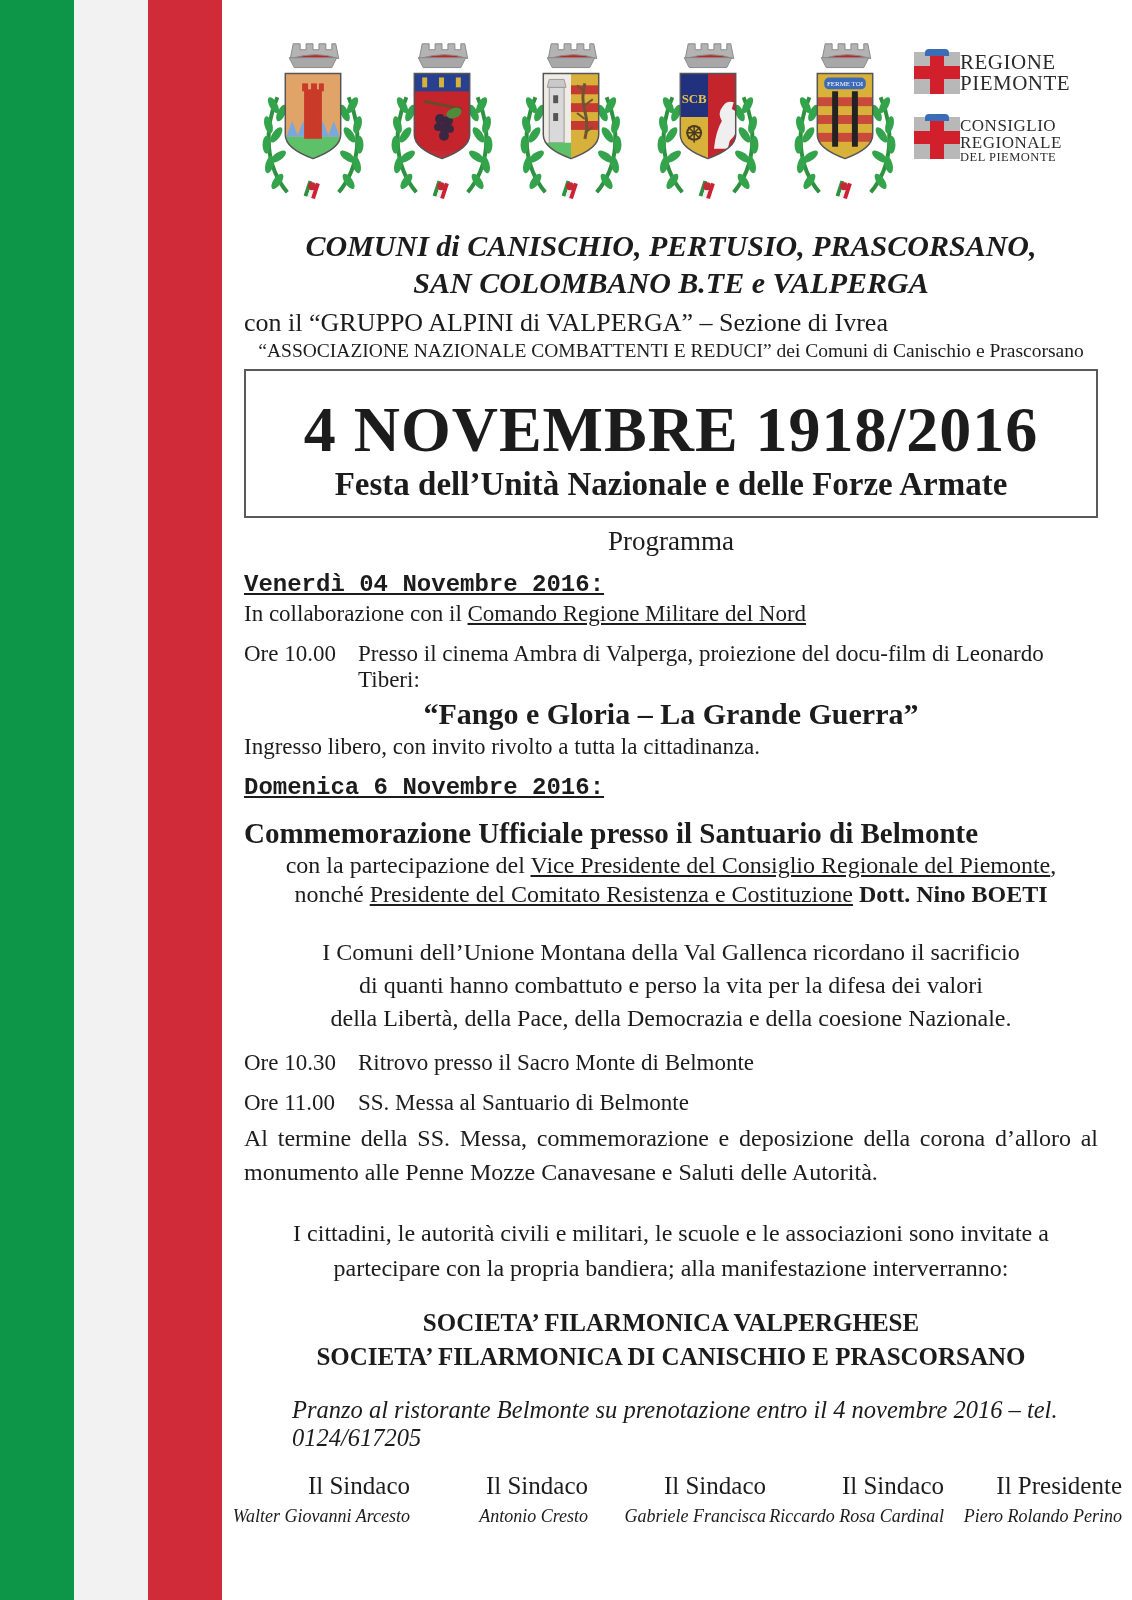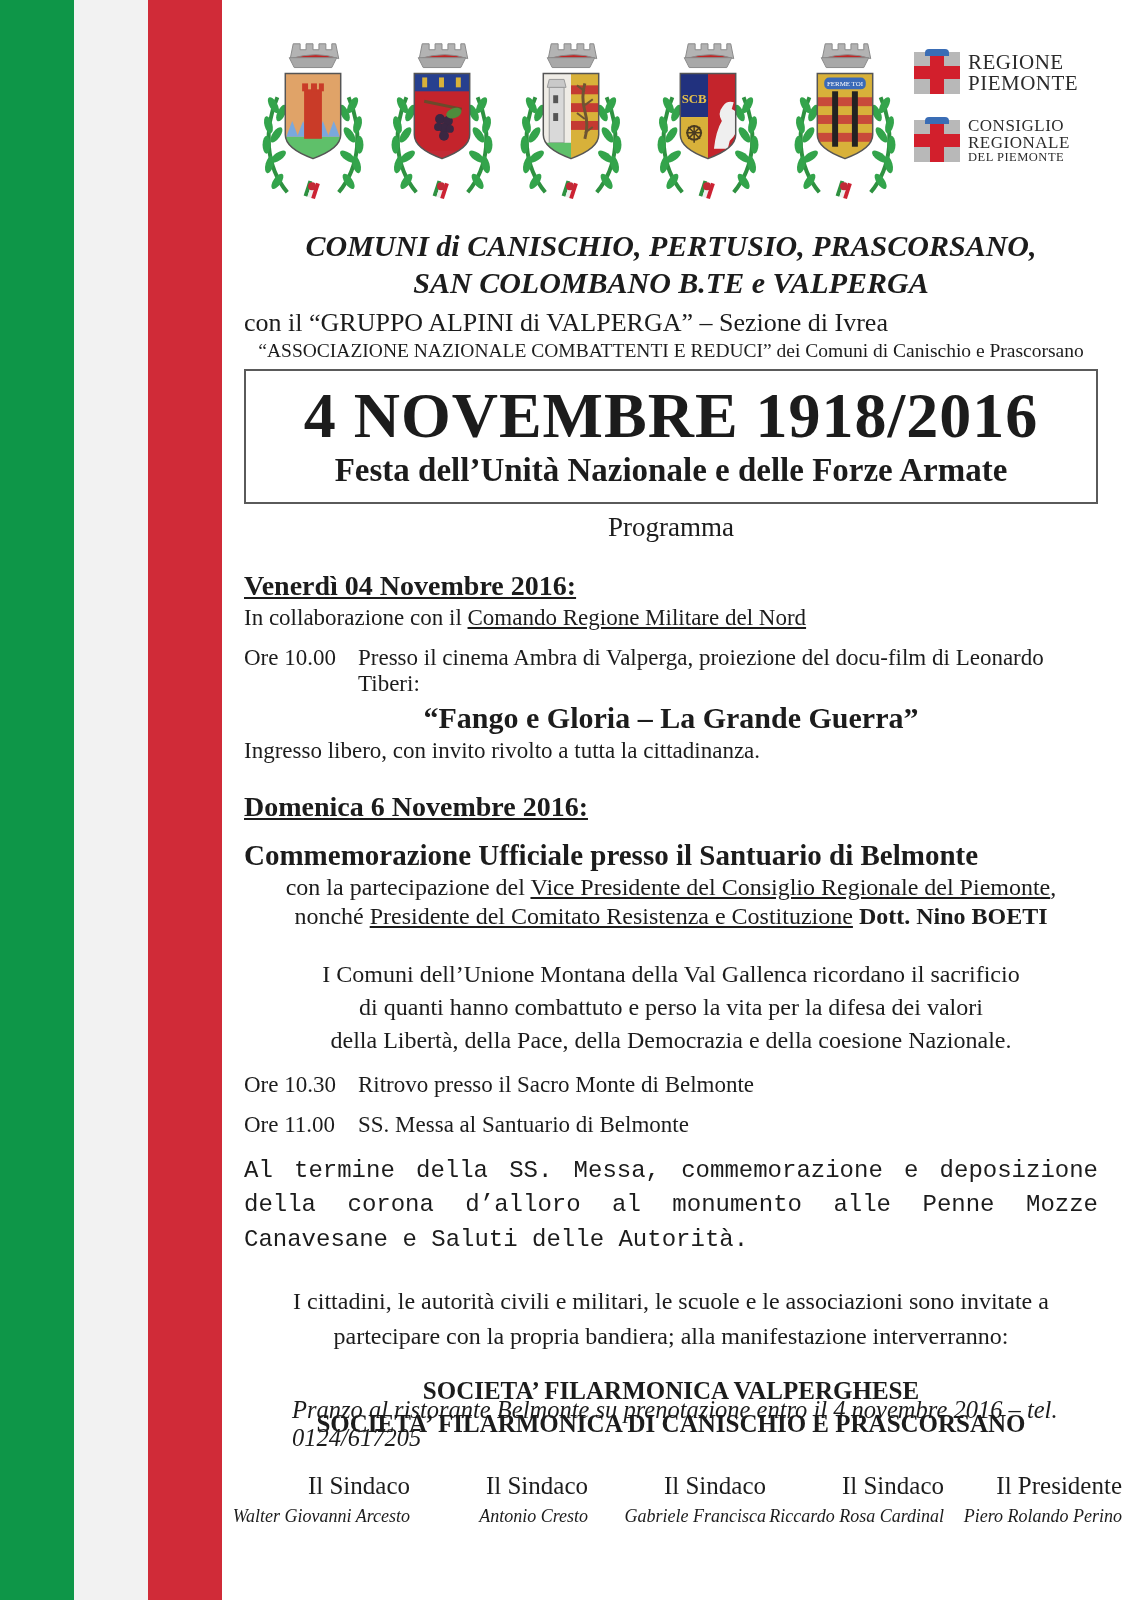--- a/index.html
+++ b/index.html
@@ -24,62 +24,62 @@
     padding:0 34px 0 22px;
   }
 
   
   .header { position:relative; height:218px; }
   .crest-row { position:absolute; left:8px; top:26px; display:flex; gap:7px; }
   .crest { width:122px; height:188px; display:block; }
   .crest-wide { width:138px; }
 
   .logo-block { position:absolute; right:14px; top:52px; width:170px; }
-  .logo { display:flex; align-items:center; gap:8px; margin-bottom:22px; }
+  .logo { display:flex; align-items:flex-start; margin-bottom:22px; }
   .logo-mark { position:relative; width:46px; height:42px; background:#b8b8b8; flex:0 0 auto; }
   .logo-mark .cross-v { position:absolute; left:16px; top:0; width:14px; height:42px; background:#d21f2c; }
   .logo-mark .cross-h { position:absolute; left:0; top:14px; width:46px; height:13px; background:#d21f2c; }
   .logo-mark .crown-blue { position:absolute; left:11px; top:-3px; width:24px; height:7px; background:#3a6db5; border-radius:4px 4px 0 0; }
   .logo-text { color:#2b2b2b; line-height:1.02; }
   .logo-text .l1 { font-size:21px; letter-spacing:0.5px; }
   .logo-text .l2 { font-size:21px; letter-spacing:0.5px; }
   .logo-text.small .l1, .logo-text.small .l2 { font-size:17px; }
   .logo-text.small .l3 { font-size:12.5px; letter-spacing:0.5px; }
 
   
   .main-title { text-align:center; font-weight:bold; font-size:51px; line-height:1.14; letter-spacing:1px; margin-top:8px; }
   .sub-title  { text-align:center; font-weight:bold; font-style:italic; font-size:30px; line-height:1.22; margin-top:10px; }
   .collab1 { font-size:26px; margin-top:7px; }
   .collab2 { text-align:center; font-size:19.5px; margin-top:2px; }
 
   
   .banner {
-    border:2px solid #5a5a5a; margin-top:7px; padding:10px 4px 12px 4px; text-align:center;
+    border:2px solid #5a5a5a; margin-top:7px; padding:24px 4px 12px 4px; text-align:center;
   }
   .banner .big   { font-size:64px; font-weight:bold; line-height:1.08; letter-spacing:1px; }
   .banner .small { font-size:33px; font-weight:bold; line-height:1.15; margin-top:2px; }
 
   .programma { text-align:center; font-size:27px; margin-top:8px; }
 
   
-  .sec-head { font-size:28px; font-weight:bold; text-decoration:underline; margin-top:27px; }
+  .sec-head { font-size:24px; font-weight:bold; text-decoration:underline; margin-top:14px;font-family:Liberation Mono, monospace; }
   .plain    { font-size:23px; margin-top:3px; }
   .u { text-decoration:underline; }
   .b { font-weight:bold; }
 
   .time-row { display:flex; margin-top:14px; font-size:23px; }
   .time-col { width:114px; flex:0 0 auto; }
   .film-title { text-align:center; font-size:30px; font-weight:bold; margin-top:4px; }
 
   .event-title { text-align:left; font-size:29px; font-weight:bold; margin-top:16px; }
   .part-line { text-align:center; font-size:24px; margin-top:2px; }
 
   .memorial { text-align:center; font-size:24px; line-height:1.38; margin-top:28px; }
 
-  .closing { font-size:24px; text-align:justify; line-height:1.45; margin-top:16px;font-family:Liberation Mono, monospace; }
+  .closing { font-size:24px; text-align:justify; line-height:1.45; margin-top:5px; }
   .invitation { text-align:center; font-size:24px; line-height:1.45; margin-top:26px; }
 
   .band-name { text-align:center; font-size:25px; font-weight:bold; line-height:1.35; }
   .bands { margin-top:20px; }
 
   .lunch { position:absolute; left:22px; right:34px; top:1396px; font-style:italic; font-size:24.5px;margin-left:48px; }
 
   
   .signatures { position:absolute; left:10px; right:10px; top:1472px; display:flex; }
   .sig { flex:1; text-align:right; }

